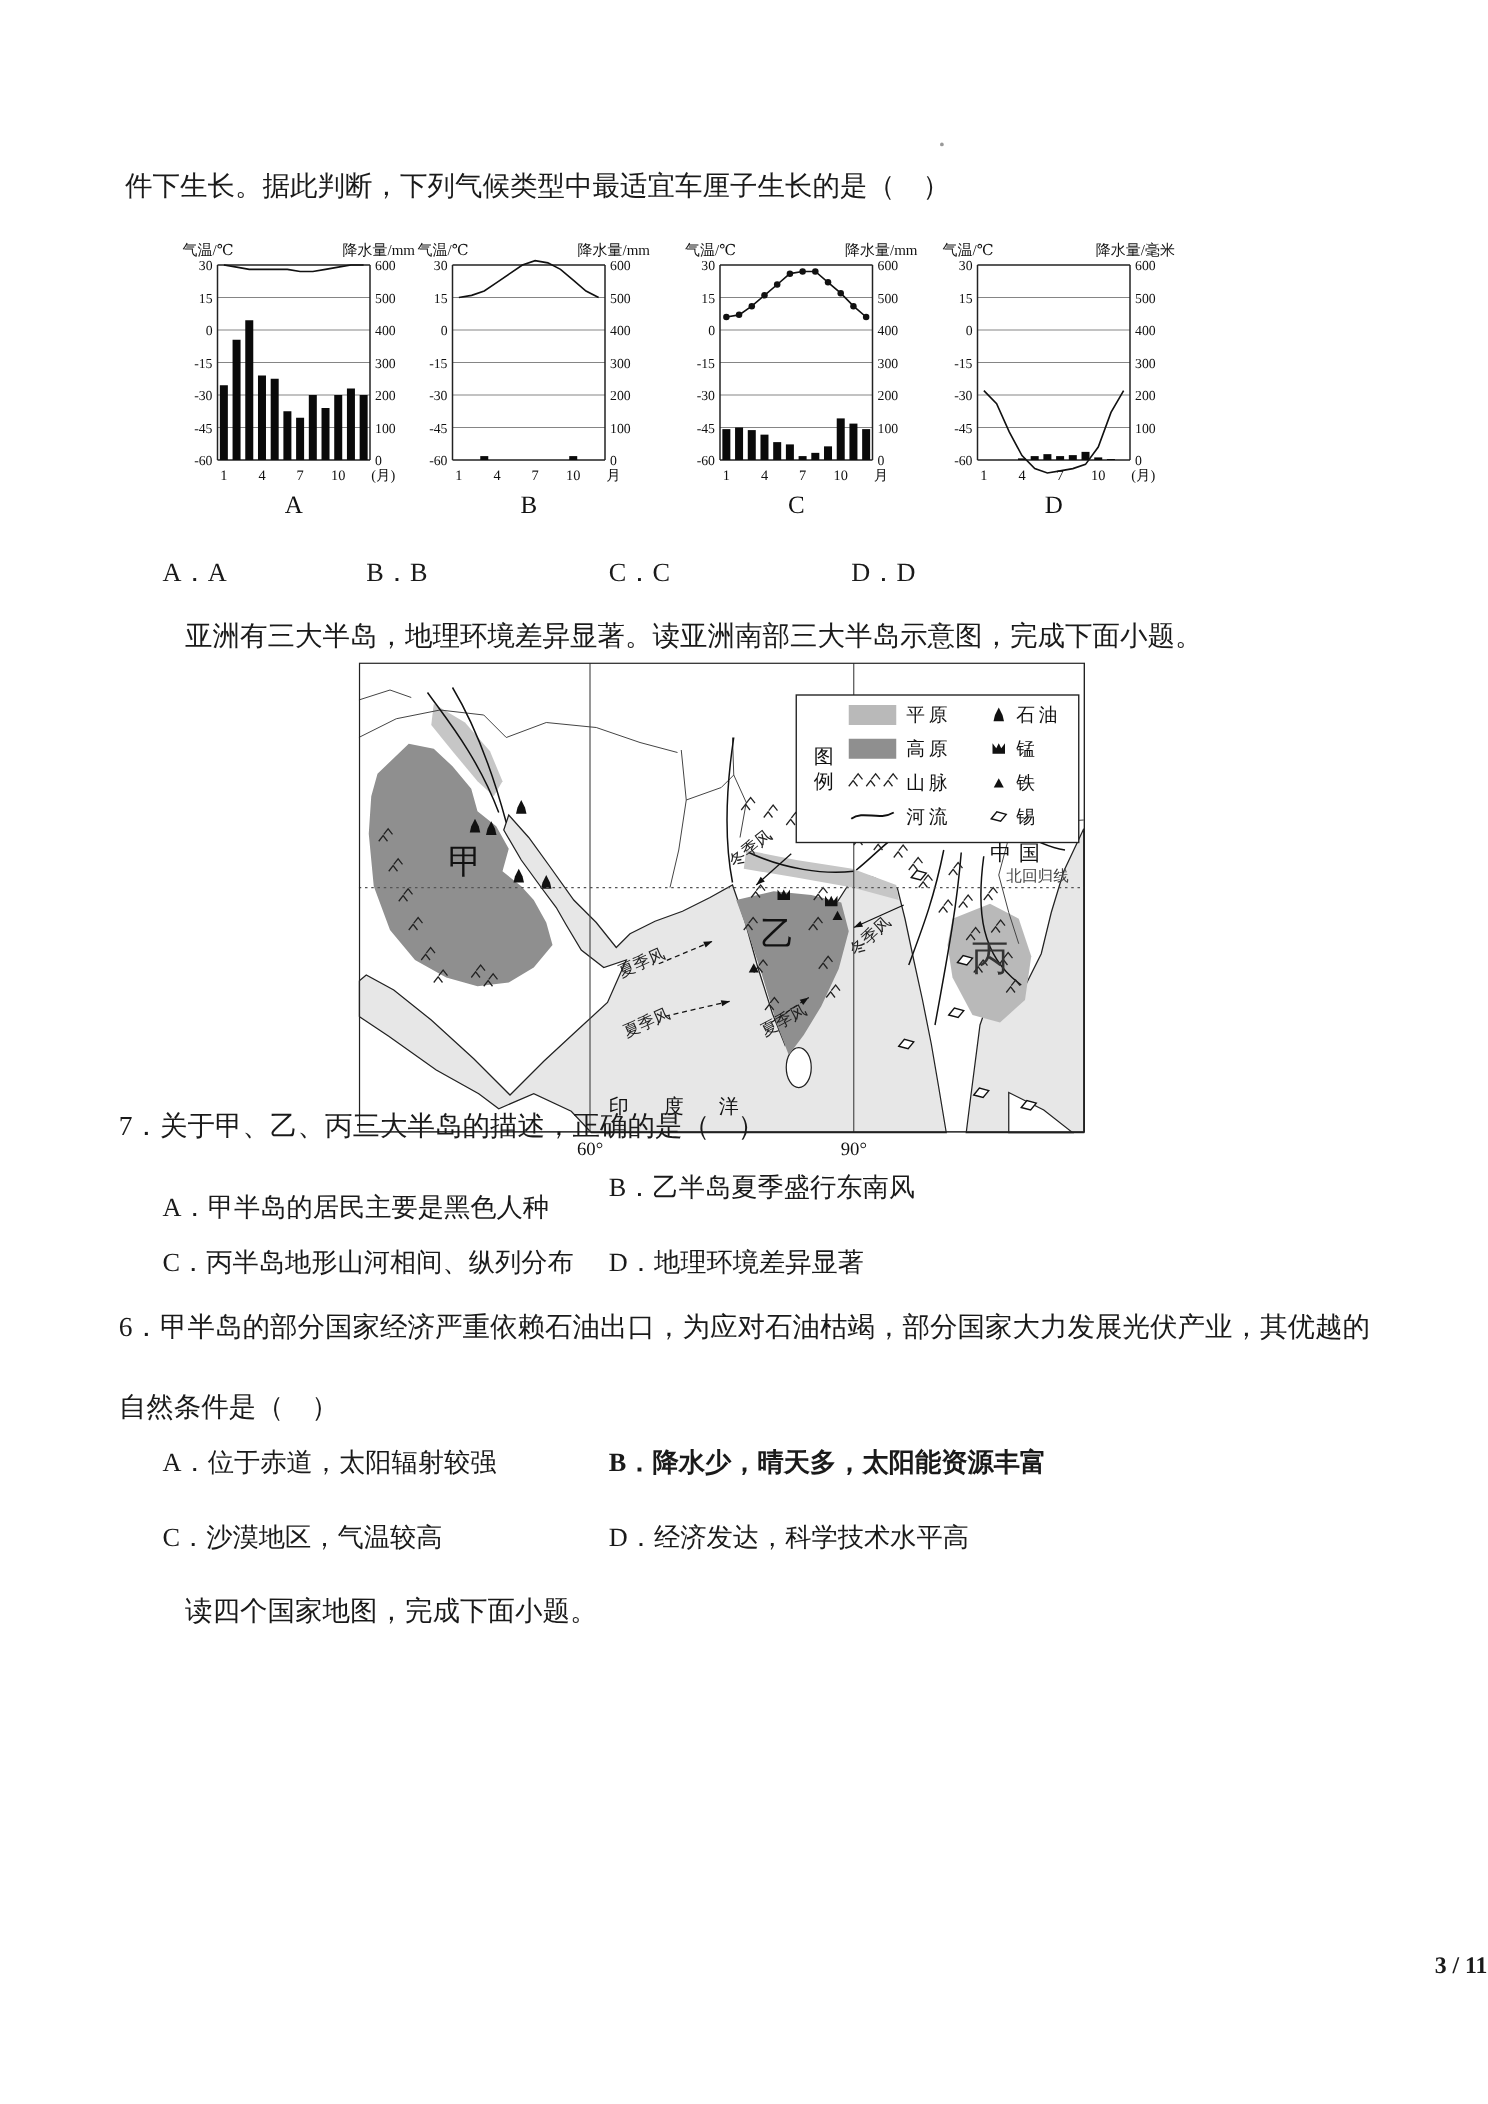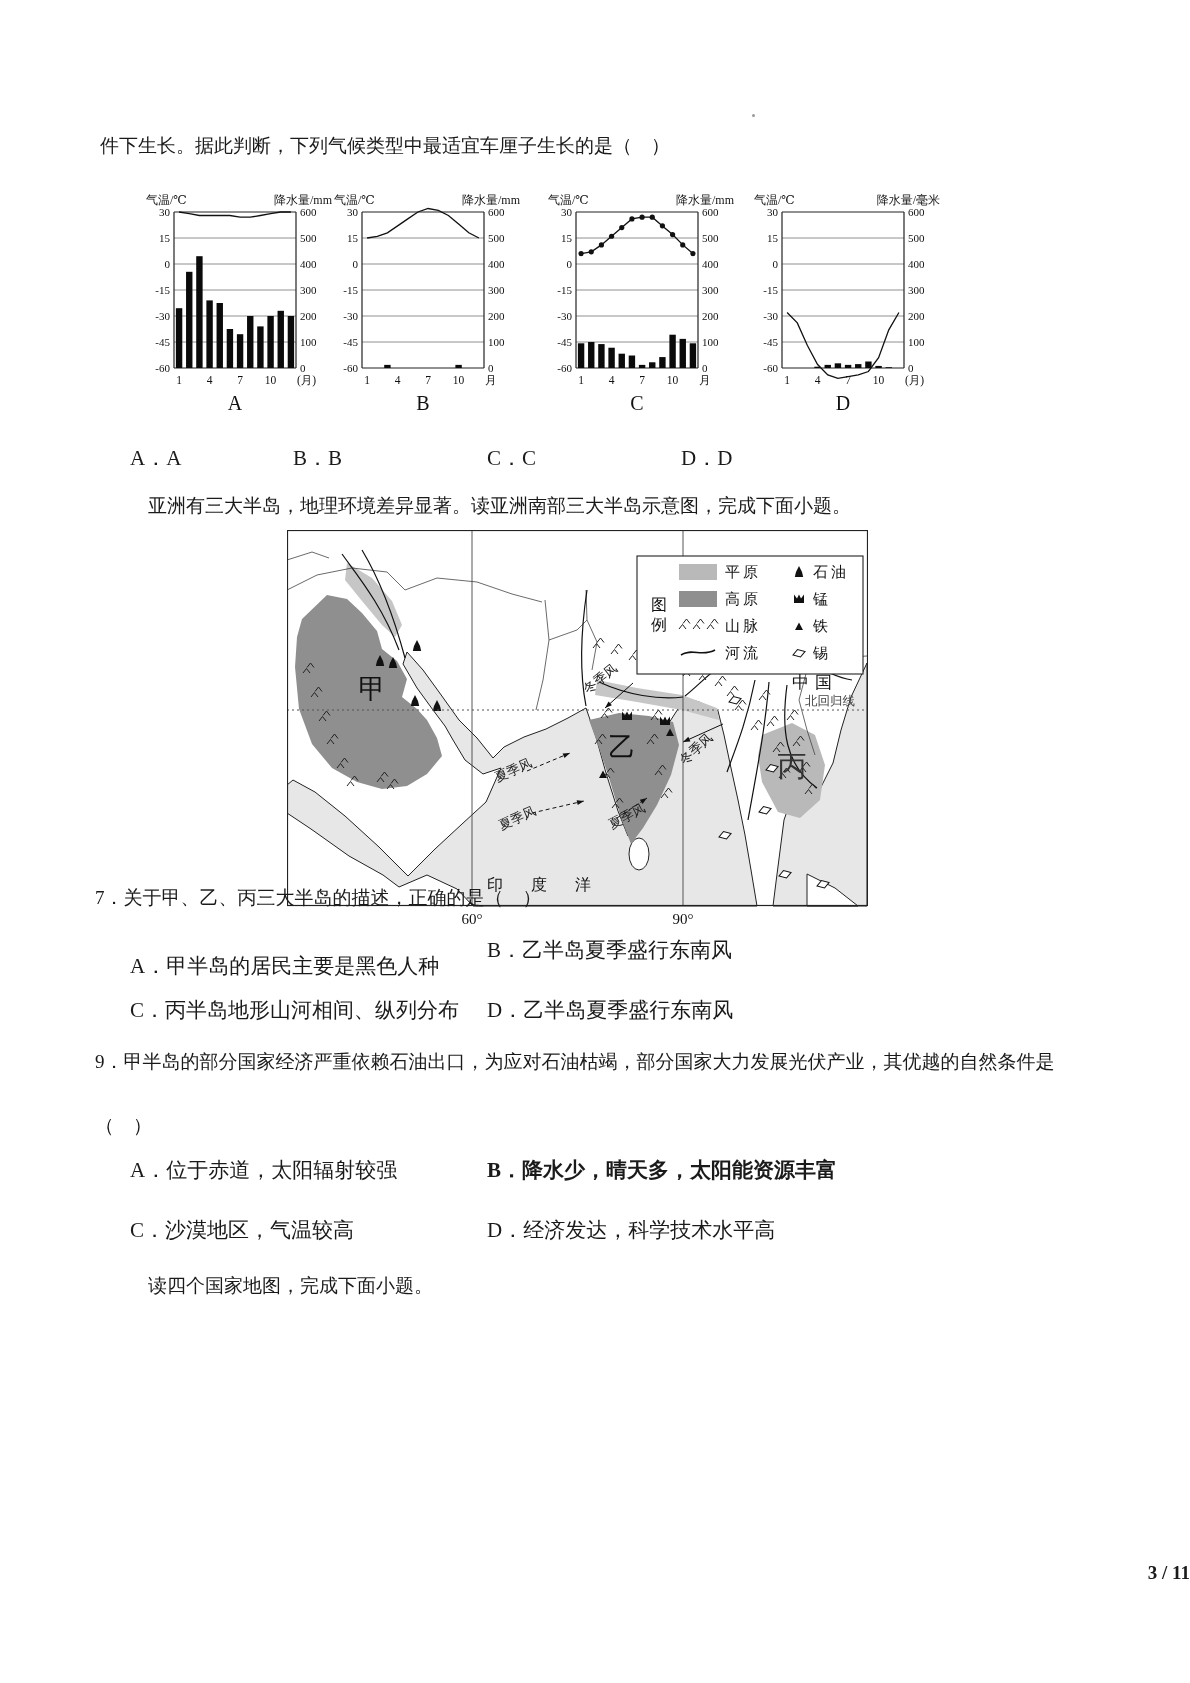--- a/index.html
+++ b/index.html
@@ -1,20 +1,20 @@
 <!DOCTYPE html>
 <html><head>
 <meta charset="utf-8">
 <style>
   html,body{margin:0;padding:0;background:#ffffff;}
   #page{
     position:relative;width:1190px;height:1683px;margin:0 auto;background:#fff;
     font-family:"Liberation Serif","DejaVu Serif",serif;color:#1a1a1a;overflow:hidden;
   }
-  .t{position:absolute;font-size:19px;line-height:1.5;white-space:nowrap;}
+  .t{position:absolute;font-size:22px;line-height:1.5;white-space:nowrap;}
   .wrapblk{white-space:normal;word-break:break-all;line-height:64px;}
   .optrow span{position:absolute;font-size:21px;white-space:nowrap;}
   #charts{position:absolute;left:144px;top:190px;width:1000px;height:240px;text-align:right;}
   .chart{position:absolute;top:0;}
   #mapwrap{position:absolute;left:287px;top:530px;width:581px;height:400px;}
   #footer{position:absolute;left:0;top:1562px;width:1190px;text-align:right;
           font-size:19px;font-weight:bold;}
   #straymark{position:absolute;left:752px;top:114px;width:3px;height:3px;background:#999;border-radius:50%;}
   svg text{font-family:"Liberation Serif","DejaVu Serif",serif;}
 </style>
@@ -382,24 +382,24 @@
           <path d="M-6,2 L-1.5,-3.5 L6,-1.5 L1.5,4 Z" transform="translate(512,123)" fill="#fff" stroke="#111" stroke-width="1.1"></path>
           <text x="526" y="128" font-size="15" text-anchor="start" fill="#111" letter-spacing="3">锡</text>
         </g>
       </svg></div>
 
   <div class="t" style="left:95px;top:884px;">7．关于甲、乙、丙三大半岛的描述，正确的是（　）</div>
   <div class="optrow">
     <span style="left:130px;top:936px;margin-top:16px;">A．甲半岛的居民主要是黑色人种</span>
     <span style="left:487px;top:936px;">B．乙半岛夏季盛行东南风</span>
     <span style="left:130px;top:996px;">C．丙半岛地形山河相间、纵列分布</span>
-    <span style="left:487px;top:996px;">D．乙半岛夏季盛行东南风</span>
+    <span style="left:487px;top:996px;">D．地理环境差异显著</span>
   </div>
 
-  <div class="t wrapblk" style="left:95px;top:1030px;width:1005px;">9．甲半岛的部分国家经济严重依赖石油出口，为应对石油枯竭，部分国家大力发展光伏产业，其优越的自然条件是（　）</div>
+  <div class="t wrapblk" style="left:95px;top:1030px;width:1005px;">6．甲半岛的部分国家经济严重依赖石油出口，为应对石油枯竭，部分国家大力发展光伏产业，其优越的自然条件是（　）</div>
   <div class="optrow">
     <span style="left:130px;top:1156px;">A．位于赤道，太阳辐射较强</span>
     <span style="left:487px;top:1156px;font-weight:bold;">B．降水少，晴天多，太阳能资源丰富</span>
     <span style="left:130px;top:1216px;">C．沙漠地区，气温较高</span>
     <span style="left:487px;top:1216px;font-family:Liberation Serif, serif;">D．经济发达，科学技术水平高</span>
   </div>
 
   <div class="t" style="left:148px;top:1272px;">读四个国家地图，完成下面小题。</div>
 
   <div id="footer">3 / 11</div>

